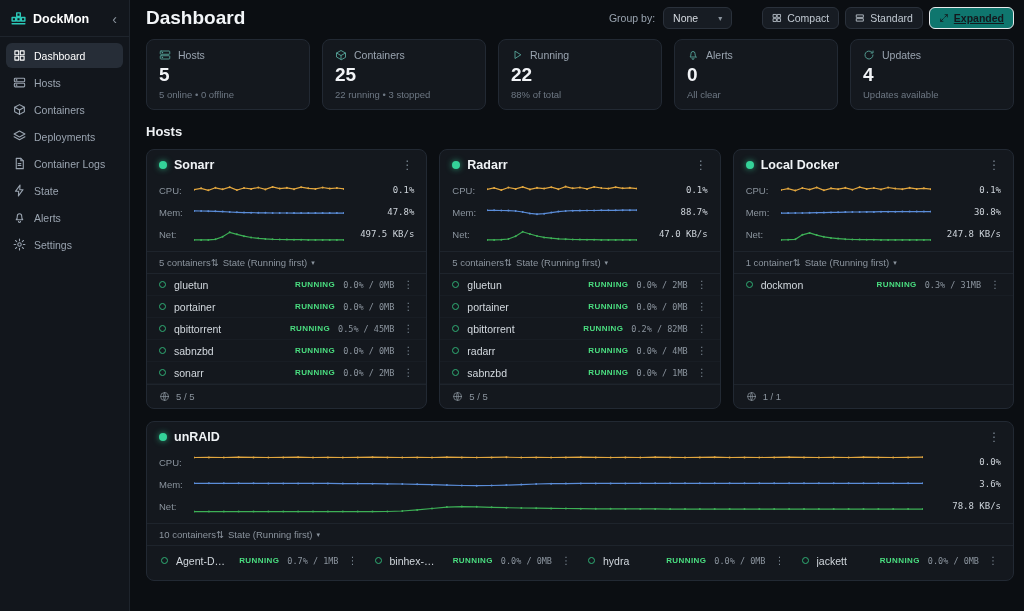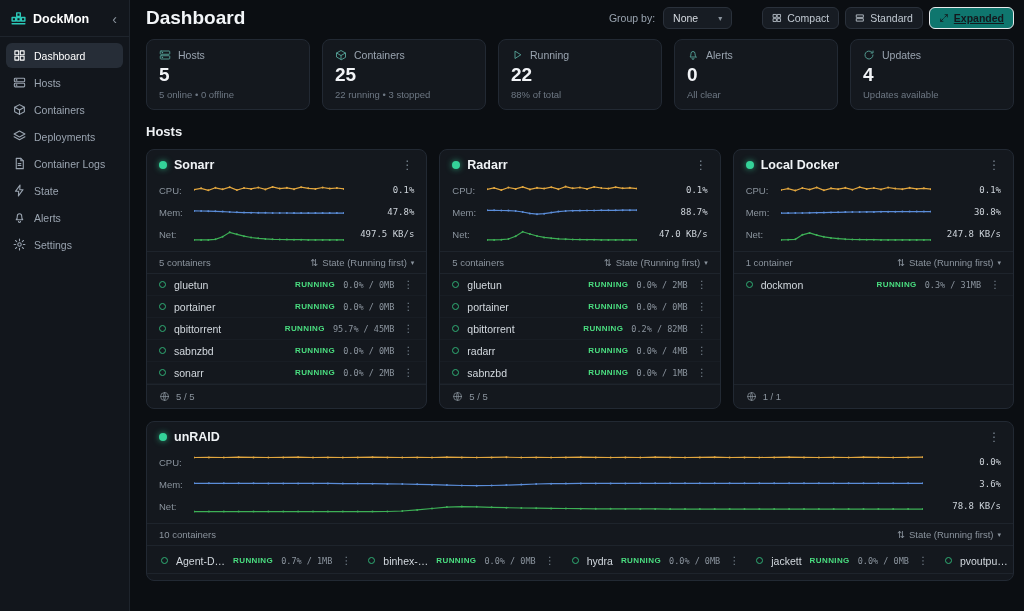--- a/index.html
+++ b/index.html
@@ -49,38 +49,38 @@
   .hc-head { display:flex; align-items:center; gap:7px; padding:8px 12px 5px; }
   .dot { width:8px; height:8px; border-radius:50%; background:#34d399; box-shadow:0 0 6px rgba(52,211,153,.7); }
   .hc-name { font-size:12.5px; font-weight:700; color:#f0f3f6; flex:1; }
   .kebab { color:#7c8894; font-size:12px; cursor:pointer; padding:0 1px; }
   .hc-metrics { padding:2px 12px 6px; }
   .mrow { display:flex; align-items:center; gap:8px; height:22px; }
   .mlabel { width:27px; font-size:9.5px; color:#8b949e; }
   .spark { flex:1; height:18px; position:relative; overflow:hidden; }
   .spark svg { position:absolute; inset:0; }
   .mvalue { width:62px; text-align:right; font-family:"DejaVu Sans Mono", monospace; font-size:9px; color:#cdd3da; white-space:nowrap; }
-  .hc-sub { display:flex; justify-content:space-between; align-items:center; padding:5px 12px; border-top:1px solid #1e242c; border-bottom:1px solid #1e242c; font-size:9.5px; color:#8b949e;gap:8px; }
+  .hc-sub { display:flex; align-items:center; padding:5px 12px; border-top:1px solid #1e242c; border-bottom:1px solid #1e242c; font-size:9.5px; color:#8b949e; }
   .sort { display:flex; gap:4px; align-items:center; cursor:pointer; color:#8b949e; }
   .sort .chev { font-size:7px; }
   .hc-list { flex:1; overflow:hidden; }
   .crow { display:flex; align-items:center; gap:8px; padding:0 12px; height:22px; border-bottom:1px solid #181d24; cursor:pointer; }
   .ring { width:7px; height:7px; border:1.5px solid #2fae74; border-radius:50%; flex:none; }
   .cname { font-size:10.5px; color:#d2d8de; flex:1 1 auto; min-width:0; white-space:nowrap; overflow:hidden; text-overflow:ellipsis; }
   .cright { display:flex; align-items:center; gap:8px; flex:none; }
   .cstate { font-size:8px; font-weight:700; color:#4ade80; letter-spacing:.4px; }
   .cstats { font-family:"DejaVu Sans Mono", monospace; font-size:8.5px; color:#8b949e; white-space:nowrap; }
   .crow .kebab { font-size:10px; }
   .hc-foot { margin-top:auto; border-top:1px solid #1e242c; display:flex; align-items:center; gap:6px; padding:6px 12px; font-size:9.5px; color:#8b949e; }
   .hc-foot .icon { width:11px; height:11px; stroke-width:1.6; }
 
   
   .unraid { margin-top:12px; height:160px; }
   .unraid .mvalue { width:70px; }
-  .unraid .hc-list { flex:0 0 auto; display:grid; grid-template-columns:repeat(5,1fr); padding:2px 6px 0; }
+  .unraid .hc-list { flex:0 0 auto; display:grid; grid-template-columns:repeat(4,1fr); padding:2px 6px 0; }
   .unraid .crow { border-bottom:none; height:25px; padding:0 8px; }
 </style>
 </head>
 <body>
 
 <aside class="sidebar">
   <div class="sb-head">
     <svg class="icon logo" viewBox="0 0 24 24">
       <rect x="3" y="10.5" width="5" height="5"></rect>
         <rect x="9.5" y="10.5" width="5" height="5"></rect>
@@ -381,21 +381,21 @@
       <span class="cstate">RUNNING</span>
       <span class="cstats">0.0% / 0MB</span>
       <span class="kebab">⋮</span>
     </span>
   </div>
           <div class="crow">
     <span class="ring"></span>
     <span class="cname">qbittorrent</span>
     <span class="cright">
       <span class="cstate">RUNNING</span>
-      <span class="cstats">95.7% / 45MB</span>
+      <span class="cstats">0.5% / 45MB</span>
       <span class="kebab">⋮</span>
     </span>
   </div>
           <div class="crow">
     <span class="ring"></span>
     <span class="cname">sabnzbd</span>
     <span class="cright">
       <span class="cstate">RUNNING</span>
       <span class="cstats">0.0% / 0MB</span>
       <span class="kebab">⋮</span>

